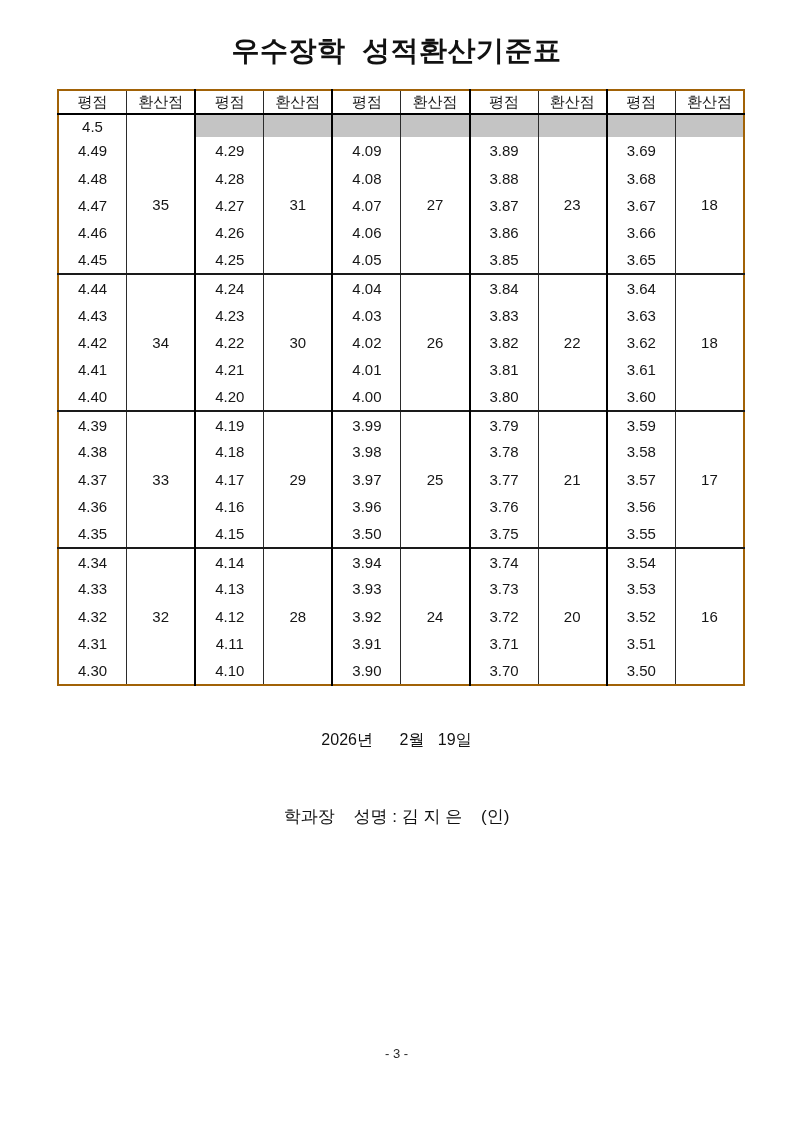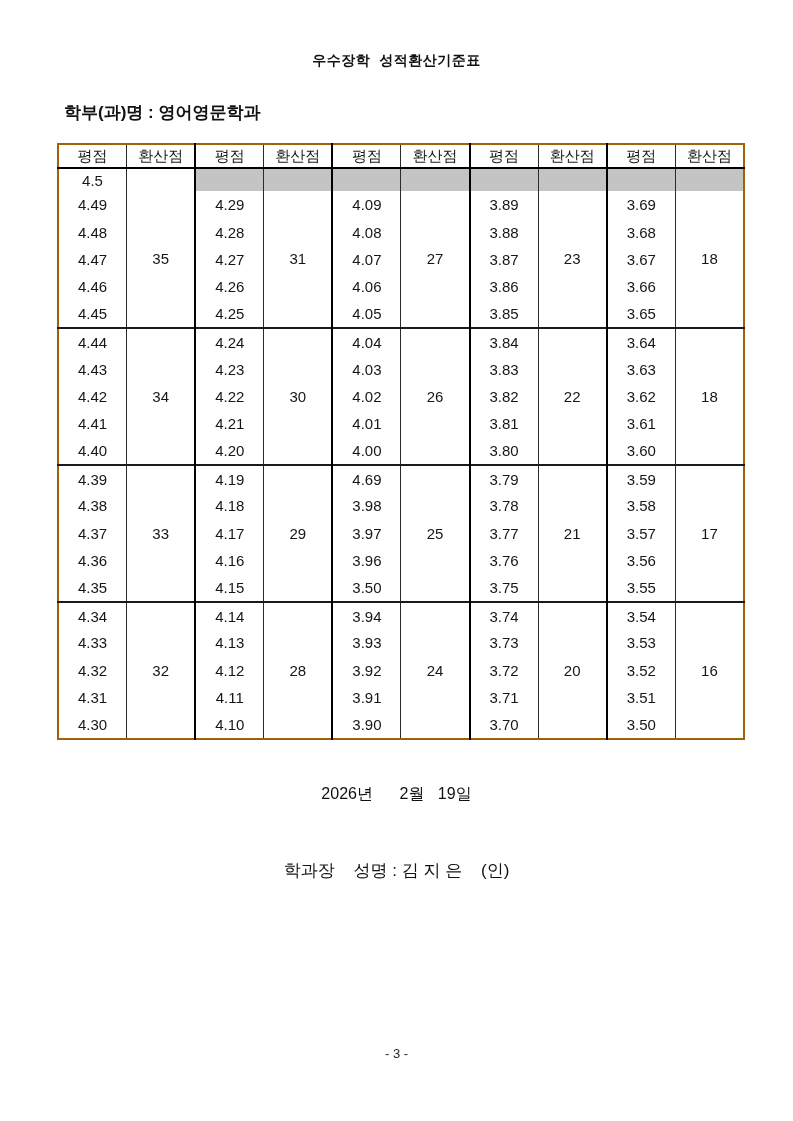--- a/index.html
+++ b/index.html
@@ -6,24 +6,24 @@
   .page {
     position: relative;
     width: 793px;
     height: 1121px;
     background: #ffffff;
     color: #111111;
     font-family: "Liberation Sans", "DejaVu Sans", sans-serif;
     overflow: hidden;
   }
   .title {
-    margin: 8px;
-    padding-top: 44px;
-    text-align: center;
-    font-size: 14px;
+    margin: 0;
+    padding-top: 32px;
+    text-align: center;
+    font-size: 28px;
     font-weight: bold;
     letter-spacing: 0.5px;
     white-space: pre;
   }
   .subtitle {
     margin: 31px 0 0 64px;
     font-size: 17px;
     font-weight: bold;
     white-space: pre;
   }
@@ -74,21 +74,20 @@
     color: #2a2a2a;
   }
 </style>
 </head>
 <body>
 
 <div class="page">
 
   <h1 class="title">우수장학  성적환산기준표</h1>
 
-  <div class="subtitle">학부(과)명 : 영어영문학과</div>
 
   <table class="conv-table">
     <colgroup>
       <col>
         <col>
         <col>
         <col>
         <col>
         <col>
         <col>
@@ -201,21 +200,21 @@
           <td class="gpa-col pair-start">4.20</td>
           <td class="gpa-col pair-start">4.00</td>
           <td class="gpa-col pair-start">3.80</td>
           <td class="gpa-col pair-start">3.60</td>
         </tr>
         <tr class="section-start">
           <td class="gpa-col">4.39</td>
           <td class="score-col" rowspan="5">33</td>
           <td class="gpa-col pair-start">4.19</td>
           <td class="score-col" rowspan="5">29</td>
-          <td class="gpa-col pair-start">4.69</td>
+          <td class="gpa-col pair-start">3.99</td>
           <td class="score-col" rowspan="5">25</td>
           <td class="gpa-col pair-start">3.79</td>
           <td class="score-col" rowspan="5">21</td>
           <td class="gpa-col pair-start">3.59</td>
           <td class="score-col" rowspan="5">17</td>
         </tr>
         <tr class="">
           <td class="gpa-col">4.38</td>
           <td class="gpa-col pair-start">4.18</td>
           <td class="gpa-col pair-start">3.98</td>

